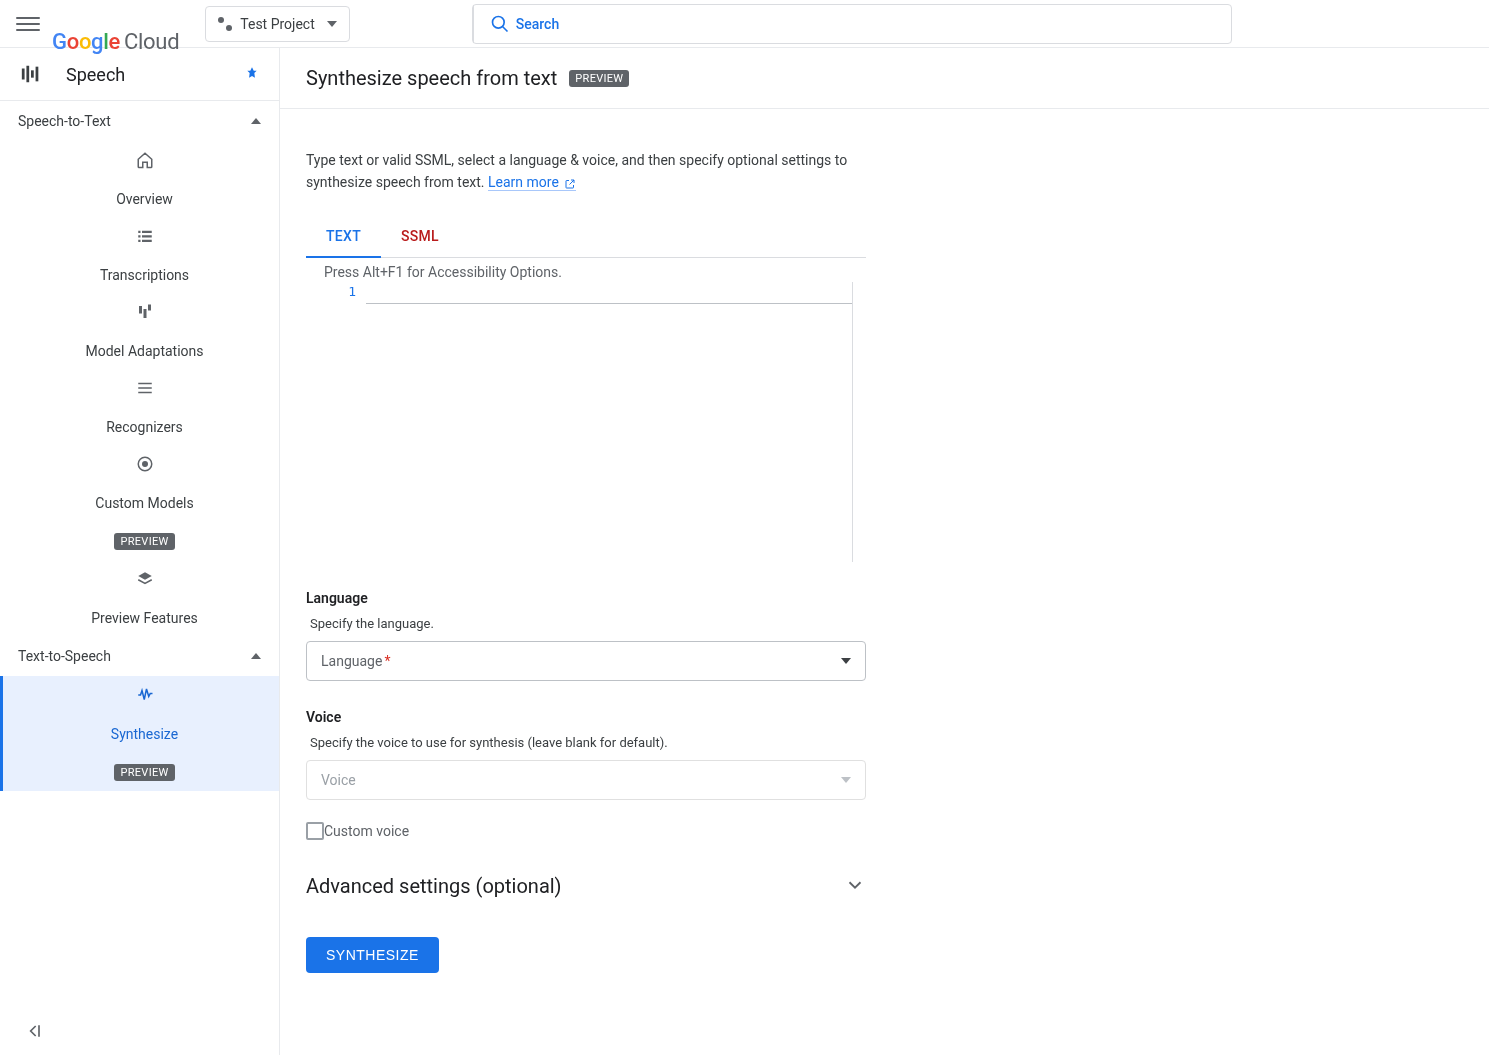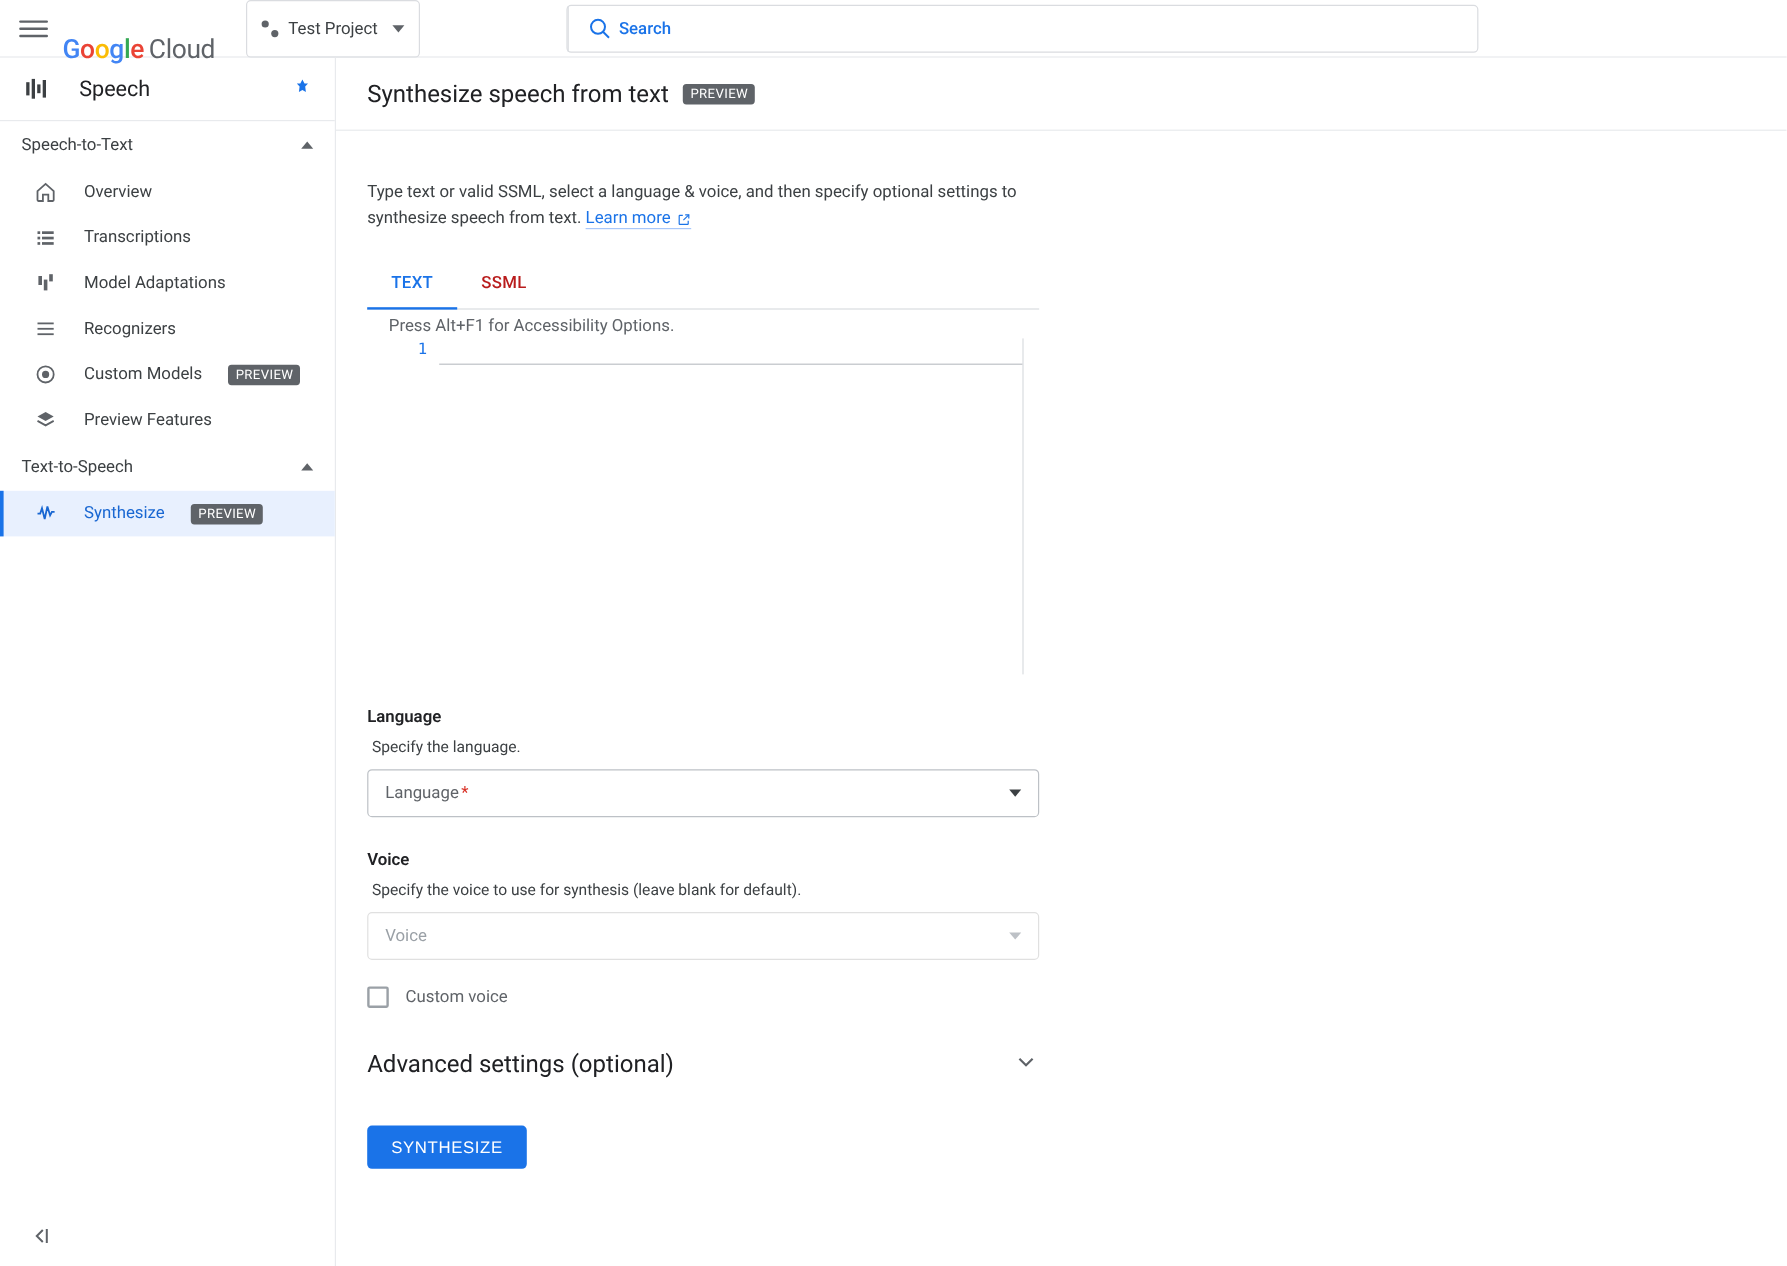--- a/index.html
+++ b/index.html
@@ -23,21 +23,21 @@
     width: 24px; height: 24px;
     display:flex; flex-direction:column; justify-content:center; gap:4px;
     cursor:pointer;
   }
   .hamburger span { display:block; height:2px; background:#5f6368; border-radius:1px;}
   .logo { display:flex; align-items:baseline; font-size:22px; font-weight:500; letter-spacing:-0.3px;}
   .logo .g1{color:#4285F4;} .logo .o1{color:#EA4335;} .logo .o2{color:#FBBC05;}
   .logo .g2{color:#4285F4;} .logo .l{color:#34A853;} .logo .e{color:#EA4335;}
   .logo .cloud{color:#5f6368; font-weight:400; margin-left:4px;margin-top:36px;}
   .project-picker {
-    border:1px solid #dadce0; border-radius:4px; height:48px; padding:0 12px;
+    border:1px solid #dadce0; border-radius:4px; height:36px; padding:0 12px;
     display:flex; align-items:center; gap:8px; font-size:14px; color:#3c4043; cursor:pointer;
     margin-left:14px;
   }
   .proj-icon{width:14px;height:14px;position:relative;}
   .proj-icon::before,.proj-icon::after{content:"";position:absolute;border-radius:50%;}
   .proj-icon::before{width:6px;height:6px;background:#5f6368;top:0;left:0;}
   .proj-icon::after{width:6px;height:6px;background:#5f6368;bottom:0;right:0;}
   .caret-down{width:0;height:0;border-left:5px solid transparent;border-right:5px solid transparent;border-top:6px solid #5f6368;margin-left:4px;}
   .search-wrap {
     flex:1; margin-left:110px; display:flex; max-width:760px;
@@ -48,21 +48,21 @@
   .search-btn{display:flex;align-items:center;gap:6px;padding:0 16px;border-left:1px solid #dadce0;color:#1a73e8;font-weight:500;cursor:pointer;}
   .search-btn svg{width:20px;height:20px;fill:none;stroke:#1a73e8;stroke-width:2;}
   
   .columns{display:flex;height:calc(100vh - 48px);}
   .sidebar{width:280px;border-right:1px solid #e8eaed;display:flex;flex-direction:column;position:relative;}
   .side-head{height:53px;display:flex;align-items:center;padding:0 20px;gap:24px;border-bottom:1px solid #e8eaed;}
   .side-head .title{font-size:18px;color:#202124;flex:1;}
   .pin{color:#1a73e8;cursor:pointer;}
   .side-section-hdr{display:flex;align-items:center;padding:12px 18px;font-size:14px;color:#3c4043;cursor:pointer;}
   .side-section-hdr .chev{margin-left:auto;}
-  .side-item{display:flex;align-items:center;gap:22px;padding:10px 18px 10px 28px;font-size:14px;color:#3c4043;cursor:pointer;}
+  .side-item{display:flex;align-items:center;gap:22px;padding:10px 18px 10px 28px;font-size:14px;color:#3c4043;cursor:pointer;flex-direction:column;}
   .side-item .icn{width:20px;display:flex;justify-content:center;color:#5f6368;}
   .side-item.active{background:#e8f0fe;color:#1967d2;position:relative;}
   .side-item.active::before{content:"";position:absolute;left:0;top:0;bottom:0;width:3px;background:#1a73e8;}
   .side-item.active .icn{color:#1967d2;}
   .badge{background:#5f6368;color:#fff;font-size:11px;font-weight:400;padding:2px 6px;border-radius:3px;letter-spacing:.3px;}
   .collapse-btn{position:absolute;bottom:10px;left:24px;color:#5f6368;font-size:18px;cursor:pointer;}
   
   .main{flex:1;overflow:auto;}
   .main-head{padding:18px 26px;border-bottom:1px solid #e8eaed;display:flex;align-items:center;gap:12px;}
   .main-head h1{margin:0;font-size:20px;font-weight:400;color:#202124;}
@@ -77,21 +77,21 @@
   .editor{display:flex;width:546px;margin-top:2px;}
   .gutter{width:60px;text-align:right;padding:2px 10px 0 0;color:#1a73e8;font-size:13px;font-family:Menlo,Consolas,monospace;}
   .code-area{flex:1;border-bottom:1px solid #bdc1c6;height:22px;}
   .tall-line{border-right:1px solid #dadce0;height:280px;margin-left:546px;width:0;margin-top:-22px;}
   .sect-title{font-size:14px;font-weight:600;color:#202124;margin-top:28px;}
   .sect-help{font-size:13px;color:#3c4043;margin:10px 0 10px 4px;}
   .select-box{width:560px;border:1px solid #bdc1c6;border-radius:4px;height:40px;display:flex;align-items:center;padding:0 14px;cursor:pointer;color:#5f6368;font-size:14px;}
   .select-box.disabled{background:#fff;border-color:#e0e0e0;color:#9aa0a6;}
   .select-box .arrow{margin-left:auto;}
   .req{color:#d93025;margin-left:2px;}
-  .chk-row{display:flex;align-items:center;gap:14px;margin-top:22px;color:#5f6368;font-size:14px;}
+  .chk-row{display:flex;align-items:center;margin-top:22px;color:#5f6368;font-size:14px;}
   .chk{width:18px;height:18px;border:2px solid #9aa0a6;border-radius:2px;}
   .adv-row{display:flex;align-items:flex-start;width:560px;margin-top:34px;cursor:pointer;}
   .adv-row h2{margin:0;font-size:20px;font-weight:400;color:#202124;}
   .adv-row .chev{margin-left:auto;color:#5f6368;}
   .primary-btn{margin-top:38px;background:#1a73e8;color:#fff;border:none;border-radius:4px;height:36px;padding:0 20px;font-size:14px;font-weight:500;letter-spacing:.5px;cursor:pointer;}
   .chev-up{width:0;height:0;border-left:5px solid transparent;border-right:5px solid transparent;border-bottom:6px solid #5f6368;}
   .chev-down-lg svg{width:22px;height:22px;stroke:#5f6368;fill:none;stroke-width:2;}
   .arrow-solid{width:0;height:0;border-left:5px solid transparent;border-right:5px solid transparent;border-top:6px solid #3c4043;}
   .arrow-solid.dim{border-top-color:#bdc1c6;}
 </style>

